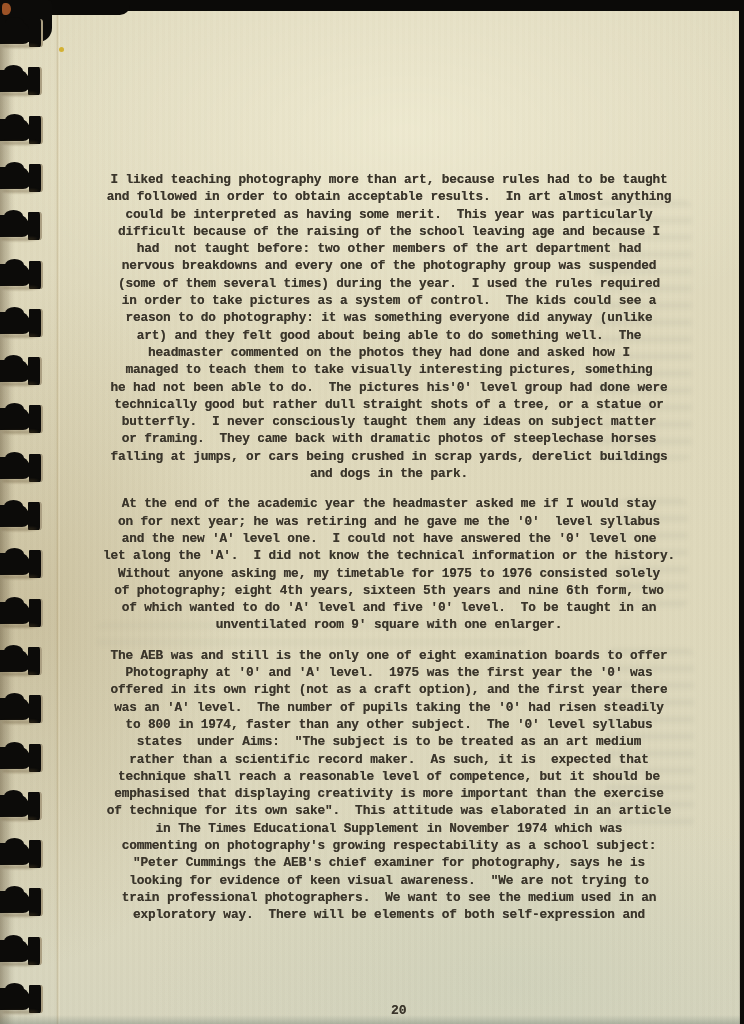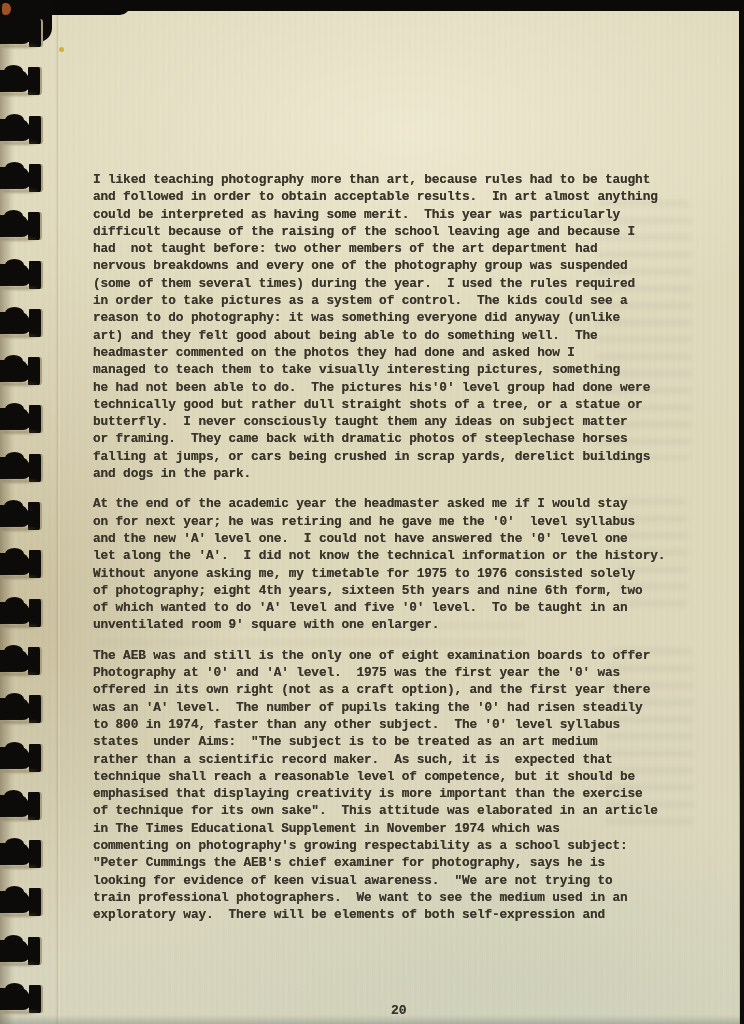--- a/index.html
+++ b/index.html
@@ -1,17 +1,17 @@
 <!DOCTYPE html>
 <html><head>
 <meta charset="utf-8">
 <style>
   html,body{margin:0;padding:0;background:#000;}
   .photo{position:relative;width:744px;height:1024px;overflow:hidden;
-         background:#0d0c0a;font-family:"Liberation Mono","DejaVu Sans Mono",monospace;}
+         background:#0d0c0a;font-family:"Liberation Mono","DejaVu Sans Mono",monospace;text-align:center;}
 
   
   .page{position:absolute;left:0;top:10px;right:4px;bottom:0;
         background:
           radial-gradient(ellipse 620px 320px at 55% 12%, rgba(255,252,230,.45), rgba(255,252,230,0) 70%),
           radial-gradient(ellipse 500px 260px at 70% 96%, rgba(190,200,180,.30), rgba(190,200,180,0) 75%),
           radial-gradient(ellipse 300px 500px at 4% 60%, rgba(150,130,85,.28), rgba(150,130,85,0) 70%),
           linear-gradient(180deg,#e0dabe 0%,#ded8bb 55%,#dbd7bd 85%,#d6d4bd 100%);}
   
   .grain{position:absolute;inset:0;pointer-events:none;opacity:.5;

